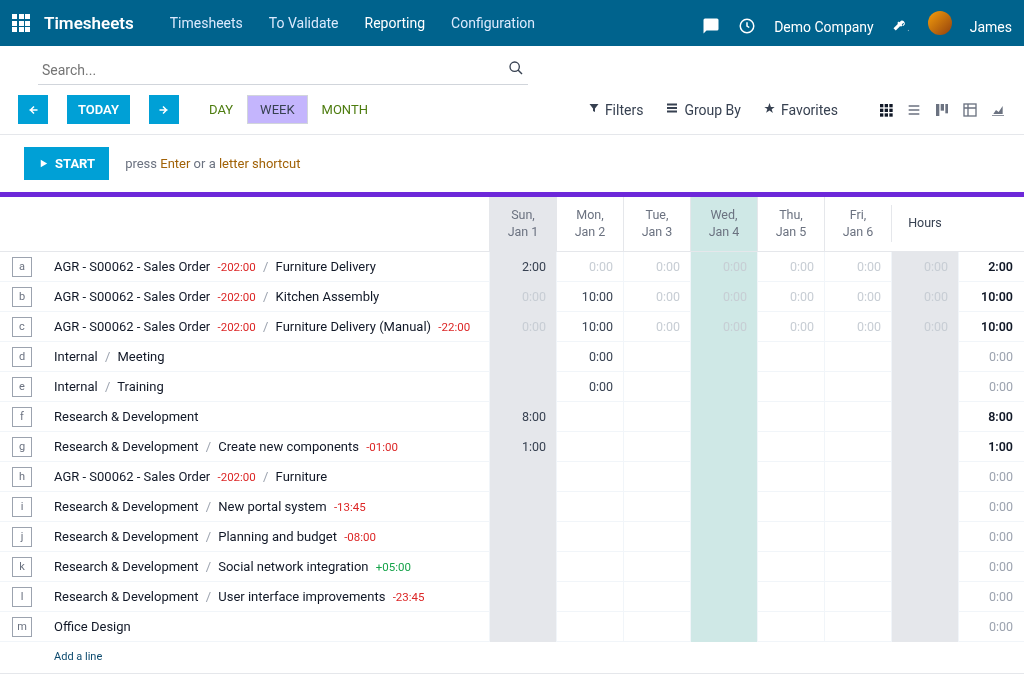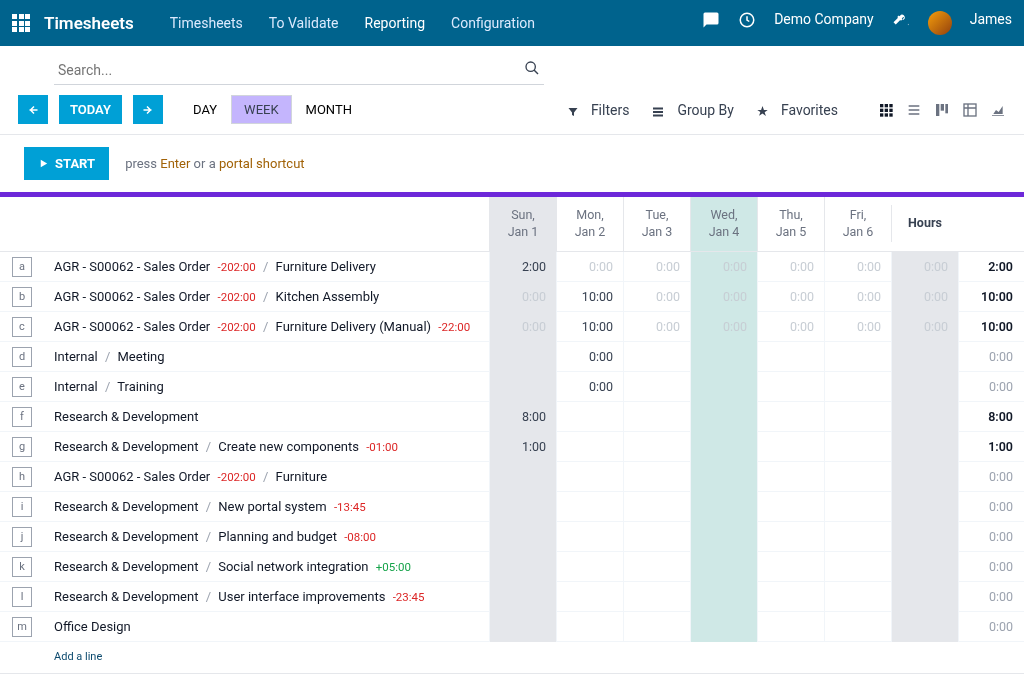--- a/index.html
+++ b/index.html
@@ -4,53 +4,53 @@
 <style>
 *{box-sizing:border-box;margin:0;padding:0;font-family:-apple-system,BlinkMacSystemFont,"Segoe UI",Roboto,sans-serif}
 body{width:1024px;height:686px;background:#fff;font-size:13px;color:#374151;overflow:hidden}
 .topnav{height:46px;background:#00638d;display:flex;align-items:center;padding:0 12px;color:#fff}
 .apps-icon{width:18px;height:18px;display:grid;grid-template-columns:repeat(3,1fr);grid-template-rows:repeat(3,1fr);gap:1.5px;margin-right:14px;cursor:pointer}
 .apps-icon span{background:#fff}
 .brand{font-weight:600;font-size:17px;margin-right:36px}
 .nav-links{display:flex;gap:26px;font-size:14px}
 .nav-link{color:#dbeafe;cursor:pointer}
 .nav-link.active{color:#fff}
-.nav-right{margin-left:auto;display:flex;align-items:flex-start;gap:18px;font-size:14px}
+.nav-right{margin-left:auto;display:flex;align-items:flex-end;gap:18px;font-size:14px}
 .nav-icon{cursor:pointer;display:inline-flex}
 .avatar{width:24px;height:24px;border-radius:50%;background:linear-gradient(135deg,#f59e0b,#92400e);display:inline-flex}
 .subheader{padding:10px 18px 6px;display:flex;align-items:center;justify-content:space-between}
 .page-title{font-size:20px;font-weight:400;color:#1f2937}
-.search-wrap{flex:1;max-width:490px;margin-left:36px;position:relative}
+.search-wrap{flex:1;max-width:490px;margin-left:20px;position:relative}
 .search-input{width:100%;border:none;border-bottom:1px solid #d1d5db;padding:6px 28px 6px 4px;font-size:14px;outline:none}
 .search-icon{position:absolute;right:4px;top:4px;color:#374151}
 .controls-row{padding:4px 18px 10px;display:flex;align-items:center;border-bottom:1px solid #e5e7eb}
-.nav-btns{display:flex;gap:11px;margin-right:18px}
+.nav-btns{display:flex;gap:19px;margin-right:18px}
 .btn-blue{background:#00a0d6;color:#fff;border:none;padding:7px 11px;font-weight:600;font-size:13px;cursor:pointer}
 .btn-blue.sq{padding:7px 9px}
 .period-seg{display:flex;gap:2px}
-.seg-btn{padding:6px 12px;font-size:13px;color:#000000;background:transparent;border:none;cursor:pointer}
+.seg-btn{padding:6px 12px;font-size:13px;color:#4d7c0f;background:transparent;border:none;cursor:pointer}
 .seg-btn.active{background:#c4b5fd;border:1px solid #d1d5db;color:#374151}
 .filter-group{margin-left:auto;display:flex;gap:22px;font-size:14px;color:#374151}
-.filter-btn{display:flex;align-items:flex-end;gap:12px;cursor:pointer}
+.filter-btn{display:flex;align-items:flex-start;gap:5px;cursor:pointer}
 .view-icons{display:flex;gap:12px;margin-left:40px;color:#6b7280}
 .view-icons span{cursor:pointer;display:inline-flex}
 .view-icons span.active{color:#111827}
 .start-row{padding:12px 24px;display:flex;align-items:center;gap:16px;border-bottom:5px solid #6d28d9}
 .btn-start{background:#00a0d6;color:#fff;border:none;padding:9px 14px;font-weight:700;font-size:13px;cursor:pointer;display:flex;align-items:center;gap:6px}
 .hint{color:#6b7280;font-size:13px}
 .hint b{font-weight:400;color:#a16207}
 .grid-wrap{border-bottom:1px solid #e5e7eb}
 .grid-row{display:grid;grid-template-columns:48px 441px repeat(7,67px) 65px;align-items:center}
 .grid-header .cell{padding:10px 6px;text-align:center;font-size:12.5px;color:#6b7280;border-left:1px solid #e5e7eb;line-height:1.35}
 .grid-header{border-bottom:1px solid #e5e7eb}
 .grid-header .cell.label-col{border-left:none}
 .col-sun{background:#e5e7eb}
 .col-wed{background:#cfe8e6}
 .col-sat{background:#e5e7eb}
-.cell.hours-head{font-weight:700;color:#374151}
+.cell.hours-head{font-weight:400;color:#374151}
 .data-row{border-bottom:1px solid #f1f5f9;height:30px}
 .data-row .key{width:20px;height:20px;border:1px solid #9ca3af;color:#6b7280;font-size:11px;display:flex;align-items:center;justify-content:center;margin-left:12px}
 .data-row .label{padding-left:6px;font-size:13px;color:#111827;white-space:nowrap;overflow:hidden}
 .label .sep{color:#9ca3af;margin:0 4px}
 .badge{font-size:11.5px;margin-left:4px}
 .badge.red{color:#dc2626}
 .badge.green{color:#16a34a}
 .data-row .num{text-align:right;padding-right:10px;font-size:12.5px;border-left:1px solid #f1f5f9;height:30px;line-height:30px}
 .num.empty{color:#c7cdd4}
 .num.hours-col{font-weight:600;color:#111827}
@@ -201,21 +201,21 @@
   </div>
 </div>
 
 <div class="start-row">
   <button class="btn-start">
       <svg width="11" height="11" viewBox="0 0 24 24" fill="#fff">
         <path d="M6 4l14 8-14 8z"></path>
       </svg>
       <span>START</span>
     </button>
-  <span class="hint"><span>press </span><b>Enter</b><span> or a </span><b>portal shortcut</b></span>
+  <span class="hint"><span>press </span><b>Enter</b><span> or a </span><b>letter shortcut</b></span>
 </div>
 
 <div class="grid-wrap">
   <div class="grid-row grid-header" id="grid-header">
       <div class="cell label-col"></div>
       <div class="cell label-col"></div>
       <div class="cell col-sun">Sun,<br>Jan 1</div>
       <div class="cell ">Mon,<br>Jan 2</div>
       <div class="cell ">Tue,<br>Jan 3</div>
       <div class="cell col-wed">Wed,<br>Jan 4</div>

